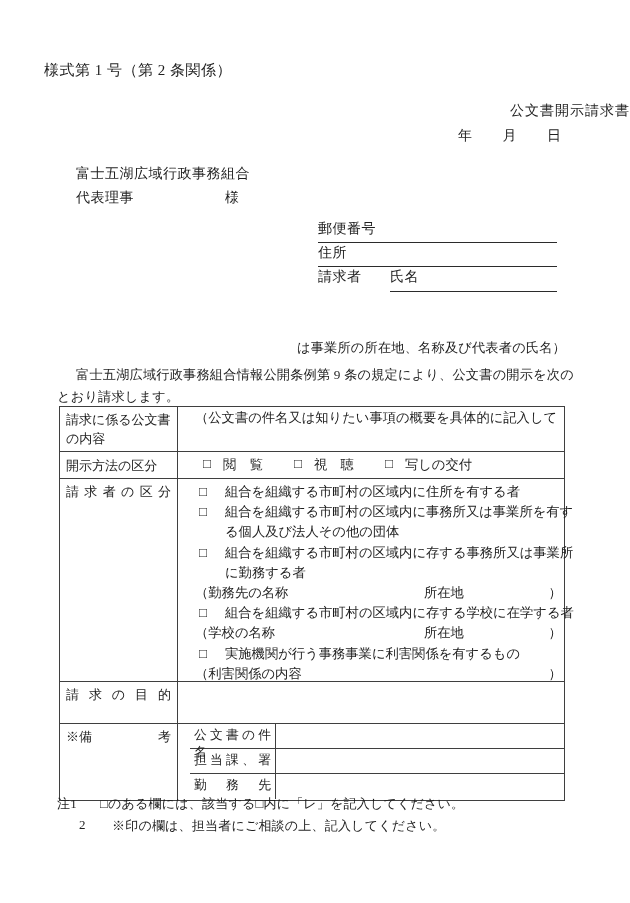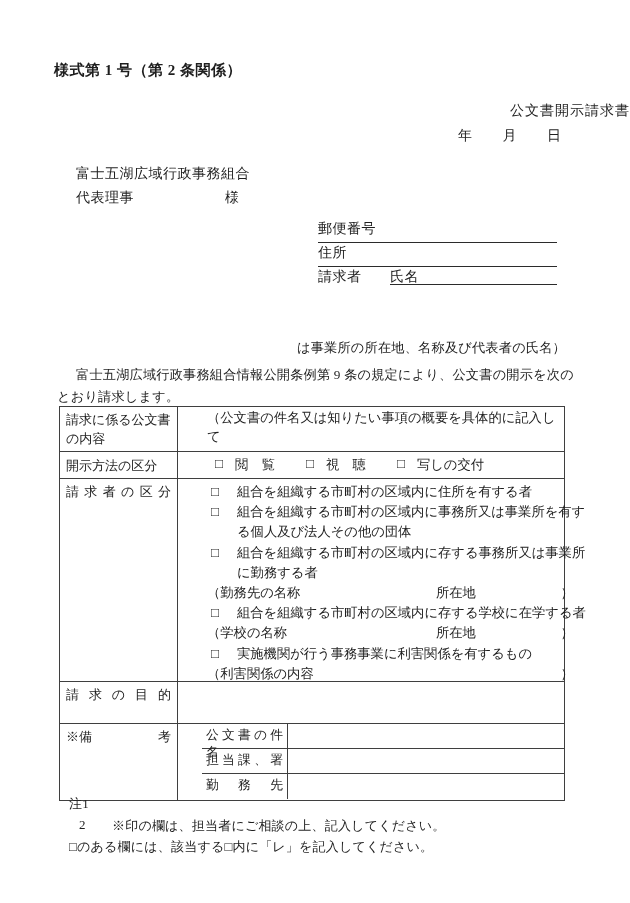--- a/index.html
+++ b/index.html
@@ -4,41 +4,41 @@
 <style>
   * { margin:0; padding:0; box-sizing:border-box; }
   html,body { background:#ffffff; }
   .page {
     position:relative; width:630px; height:903px; background:#ffffff;
     font-family:"Liberation Serif","DejaVu Serif",serif;
     color:#1e1e1e; overflow:hidden;
   }
   .abs { position:absolute; }
 
-  .form-number { left:54px; top:61px; font-size:15px; font-weight:700; letter-spacing:0.5px; }
+  .form-number { left:44px; top:61px; font-size:15px; font-weight:400; letter-spacing:0.5px; }
   .doc-title  { left:0; right:0; top:102px; text-align:right; font-size:14px; letter-spacing:1px; }
   .date-line  { left:458px; top:127px; width:103px; display:flex; justify-content:space-between; font-size:14px; }
   .addr-org   { left:76px; top:165px; font-size:14px; letter-spacing:0.5px; }
   .addr-role  { left:76px; top:189px; font-size:14px; letter-spacing:0.5px; }
   .addr-hon   { left:225px; top:189px; font-size:14px; }
 
   .c-line { left:318px; width:239px; height:23px; border-bottom:1px solid #2b2b2b; font-size:14px; letter-spacing:0.5px; }
   .c-line.noline { border-bottom:none; display:flex; }
   .req-label { flex:0 0 72px; }
-  .name-underline { flex:1; border-bottom:1px solid #2b2b2b; height:17px; }
+  .name-underline { flex:1; border-bottom:1px solid #2b2b2b; height:24px; }
   .corp-note { font-size:13.2px; letter-spacing:0.2px; }
 
   .body-line { font-size:13.2px; letter-spacing:0.2px; }
 
   .form-table {
     left:59px; top:406px; width:506px;
     border:1px solid #3f3f3f; display:flex; flex-direction:column;
     font-size:13.3px;
   }
-  .t-row { display:flex; border-bottom:1px solid #3f3f3f;gap:12px; }
+  .t-row { display:flex; border-bottom:1px solid #3f3f3f; }
   .t-row.last { border-bottom:none; }
   .t-label {
     flex:0 0 118px; width:118px; border-right:1px solid #3f3f3f;
     padding:3px 6px; font-size:13px; line-height:19px;
   }
   .jlabel { text-align:justify; text-align-last:justify; text-justify:inter-ideograph; }
   .t-content { flex:1; position:relative;margin-left:12px; }
 
   .row-content { min-height:39px; }
   .row-method  { height:27px; }
@@ -66,21 +66,21 @@
   .sub-row { display:flex; border-bottom:1px solid #3f3f3f; height:25px; }
   .sub-row.last { border-bottom:none; height:25px; }
   .sub-label {
     flex:0 0 86px; width:86px; border-right:1px solid #3f3f3f;
     padding:3px 4px; font-size:12.8px;
     text-align:justify; text-align-last:justify; text-justify:inter-ideograph;
   }
   .sub-value { flex:1; }
 
   .note-line { display:flex; font-size:13px; letter-spacing:0.2px; }
-  .note1 { left:69px; top:795px;flex-direction:column; }
+  .note1 { left:57px; top:795px; }
   .note2 { left:79px; top:817px; }
   .note1 .num { flex:0 0 43px; }
   .note2 .num { flex:0 0 33px; }
 </style>
 </head>
 <body>
 
 <div class="page">
 
   <div class="abs form-number">様式第 1 号（第 2 条関係）</div>

